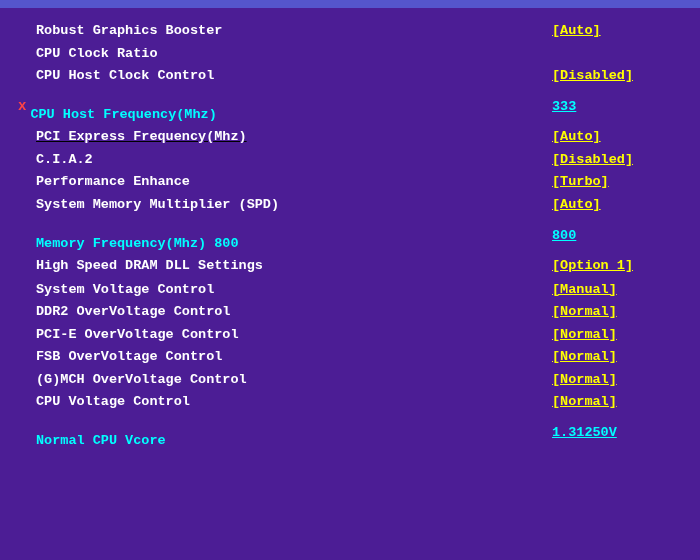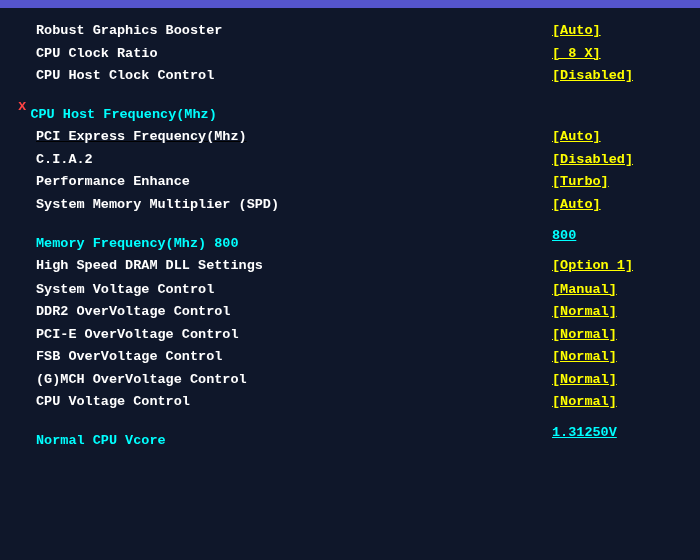--- a/index.html
+++ b/index.html
@@ -7,21 +7,21 @@
       width: 700px;
       height: 560px;
       background: #000;
       font-family: 'Courier New', Courier, monospace;
       overflow: hidden;
     }
 
     .screen {
       width: 700px;
       height: 560px;
-      background: #0f172a;
+      background: #4c1d95;
       position: relative;
       padding: 0;
     }
 
     .title-bar {
       background: #5555cc;
       text-align: center;
       padding: 4px 0;
       color: #ffffff;
       font-size: 14px;
@@ -96,34 +96,34 @@
             <span style="margin-right: 18px;"></span>
             <span class="label">Robust Graphics Booster</span>
           </div>
           <span class="value">[Auto]</span>
         </div>
         <div class="bios-row">
           <div style="display: flex; align-items: center; flex: 1 1 0%;">
             <span style="margin-right: 18px;"></span>
             <span class="label">CPU Clock Ratio</span>
           </div>
-          <span class="value">[ 8 X]</span>
         </div>
         <div class="bios-row">
           <div style="display: flex; align-items: center; flex: 1 1 0%;">
             <span style="margin-right: 18px;"></span>
             <span class="label">CPU Host Clock Control</span>
           </div>
           <span class="value">[Disabled]</span>
         </div>
         <div class="bios-row">
           <div style="display: flex; align-items: center; flex: 1 1 0%;">
             <span class="x-marker">x</span>
             <span class="label cyan">CPU Host Frequency(Mhz)</span>
           </div>
+          <span class="value cyan">333</span>
         </div>
         <div class="bios-row">
           <div style="display: flex; align-items: center; flex: 1 1 0%; text-decoration: underline;">
             <span style="margin-right: 18px;"></span>
             <span class="label">PCI Express Frequency(Mhz)</span>
           </div>
           <span class="value">[Auto]</span>
         </div>
         <div class="bios-row">
           <div style="display: flex; align-items: center; flex: 1 1 0%;">

